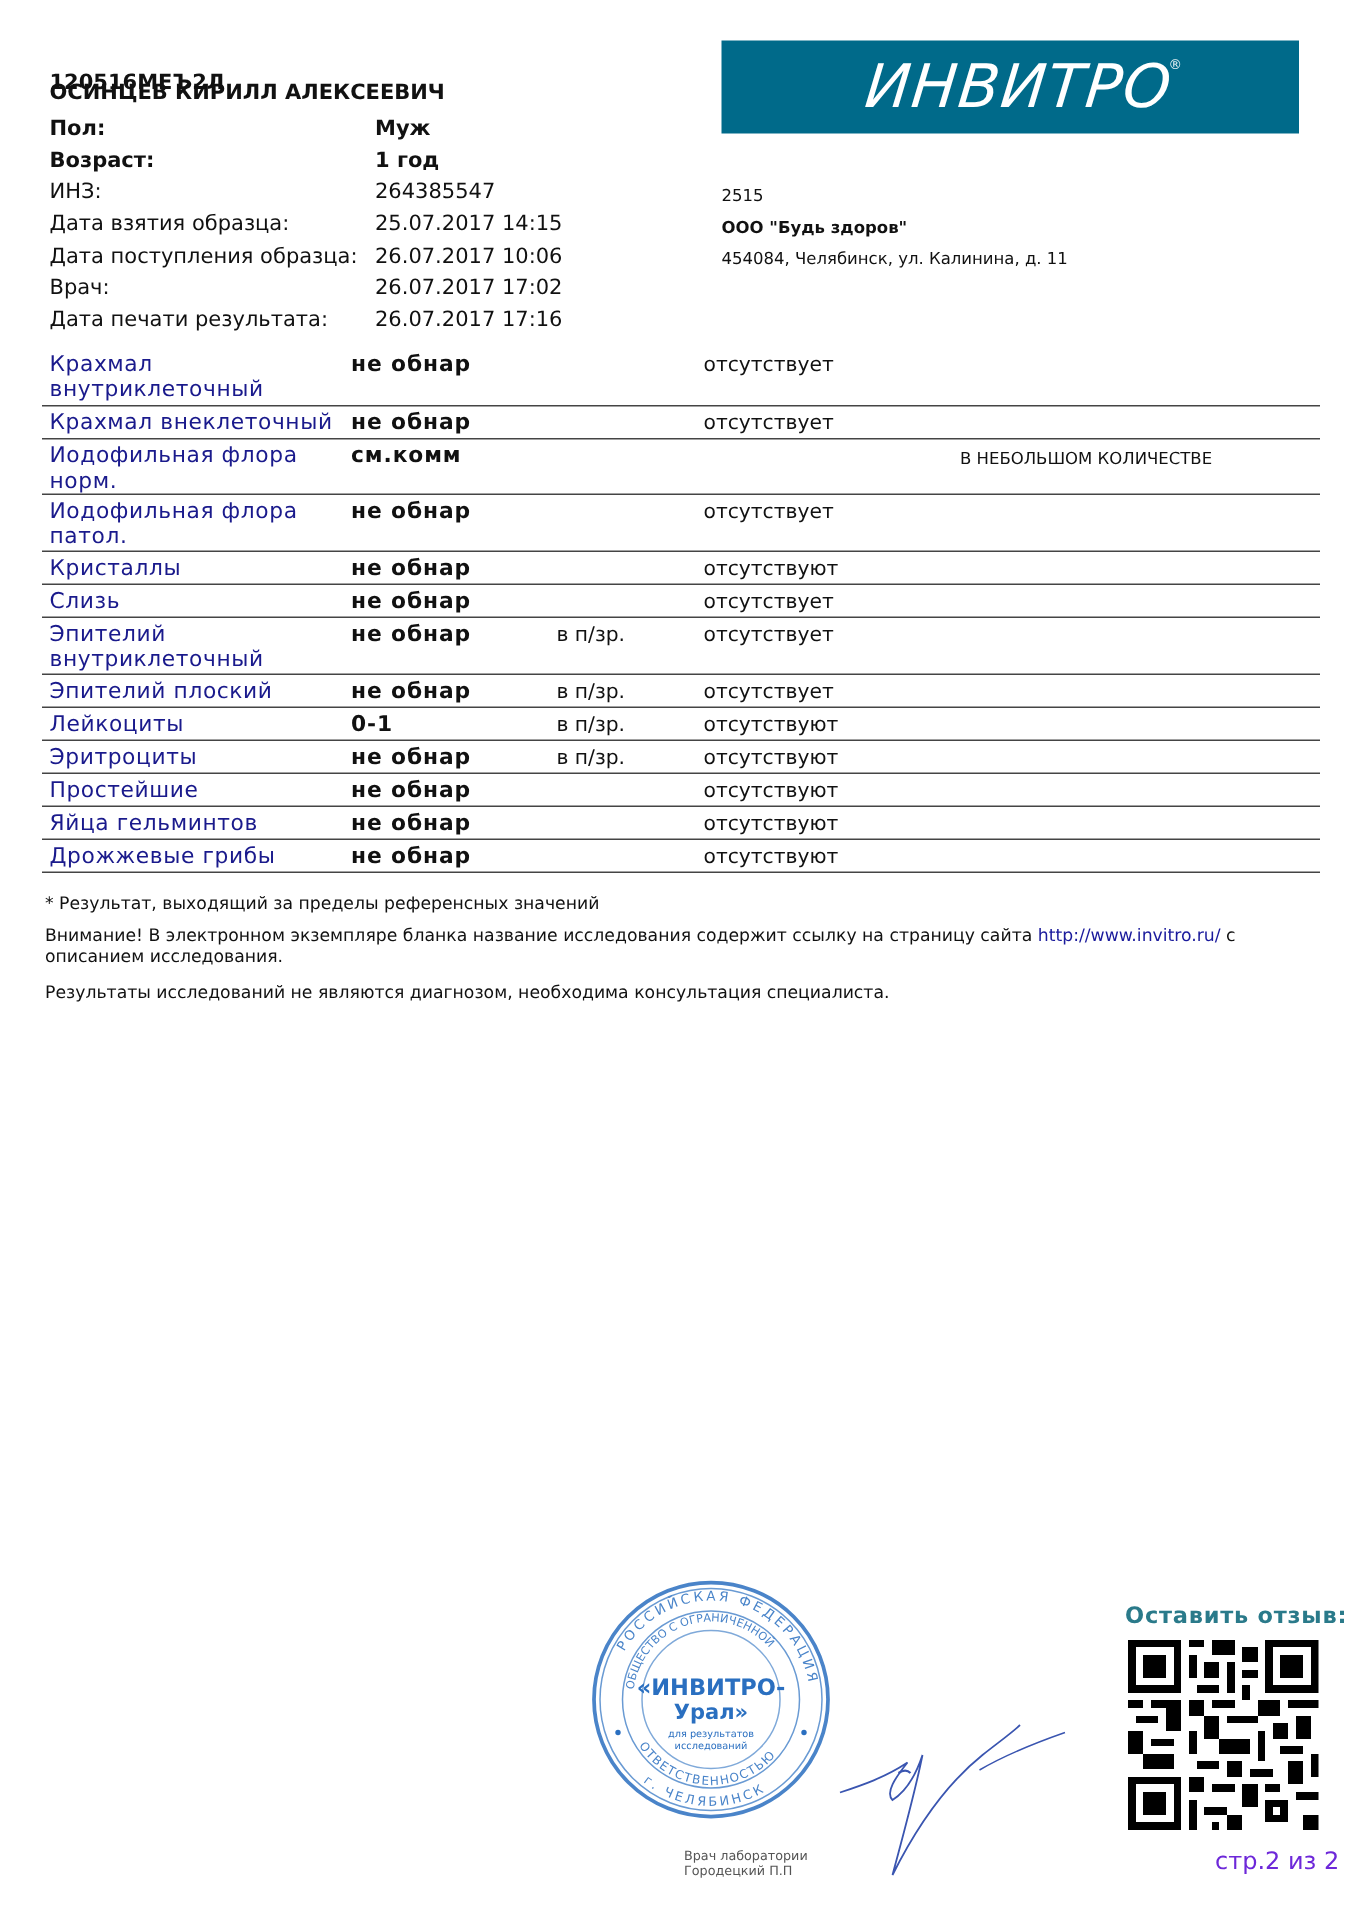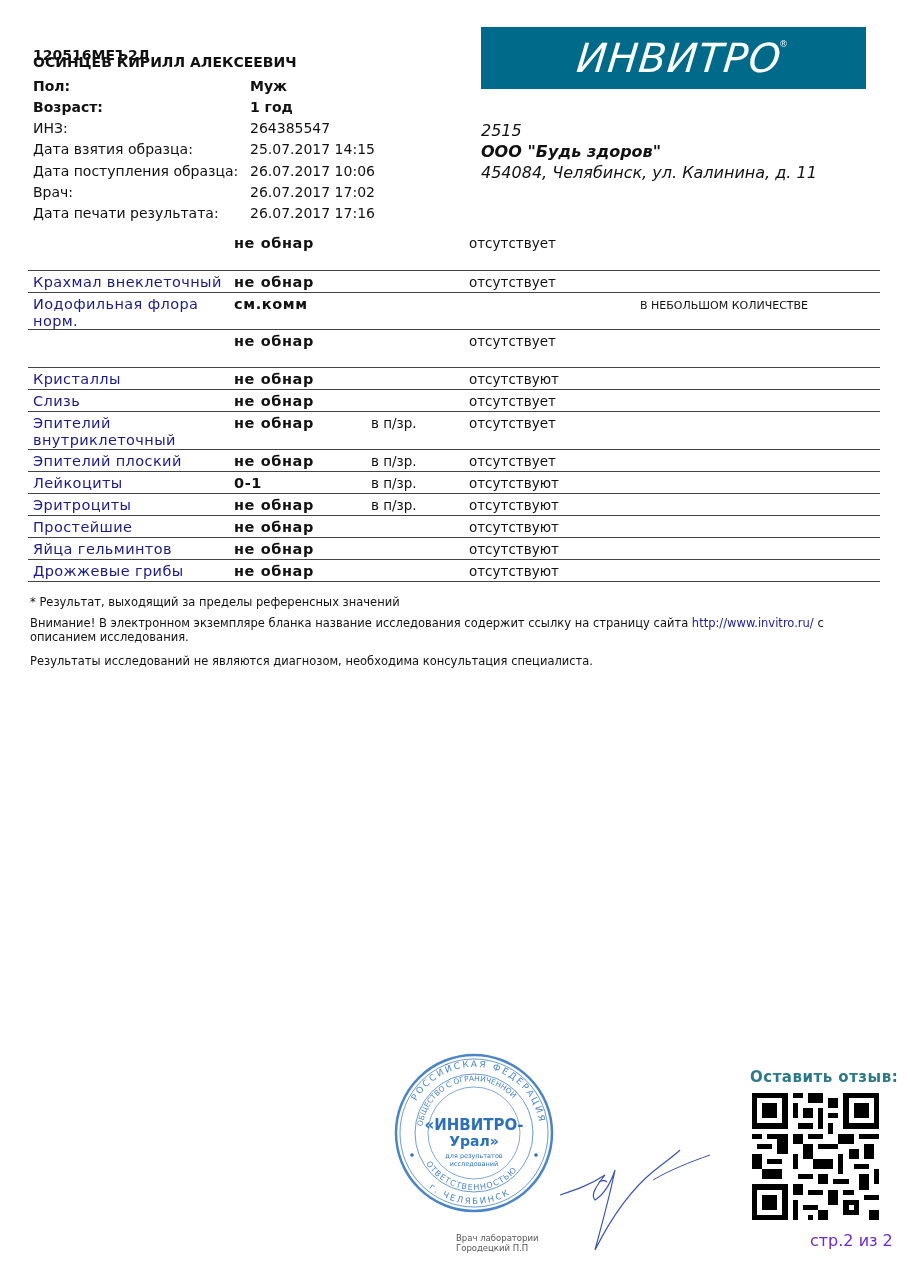--- a/index.html
+++ b/index.html
@@ -9,21 +9,21 @@
   .hdr-bold { font-weight: bold; margin-top: 12px; }
   .meta-row { position: absolute; left: 33px; font-size: 14px; line-height: 21px; white-space: nowrap; }
   .meta-label { position: absolute; left: 0; }
   .meta-value { position: absolute; left: 217px; }
   .b { font-weight: bold; }
 
   .logo { position: absolute; left: 481px; top: 27px; width: 385px; height: 62px; background: #006a8a; }
   .logo-text { position: absolute; left: 96px; top: 6px; font-family: "DejaVu Sans", sans-serif; font-style: italic; font-size: 40px; letter-spacing: 1px; color: #ffffff; font-weight: normal; line-height: 50px; transform: skewX(-6deg); }
   .logo-reg { position: absolute; left: 298px; top: 12px; font-size: 9px; color: #e6f2f5; }
 
-  .lab { position: absolute; left: 481px; font-size: 16px; line-height: 21px; white-space: nowrap; font-style: italic; }
+  .lab { position: absolute; left: 481px; font-size: 11px; line-height: 21px; white-space: nowrap; }
 
   .table { position: absolute; left: 28px; top: 232px; width: 852px; }
   .row { position: relative; border-bottom: 1.5px solid #444; }
   .cell { position: absolute; top: 3px; font-size: 14.5px; line-height: 17px; white-space: nowrap; }
   .c-name { left: 5px; color: #1a1a8c; width: 200px; white-space: normal; letter-spacing: 0.4px; }
   .c-val { left: 206px; font-weight: bold; letter-spacing: 0.6px; }
   .c-unit { left: 343px; font-size: 13.5px; }
   .c-ref { left: 441px; font-size: 13.5px; }
   .c-comm { left: 576px; top: 4px; font-size: 11px; margin-left: 36px; }
 
@@ -76,40 +76,42 @@
   <span class="logo-text">ИНВИТРО</span>
   <span class="logo-reg">®</span>
 </div>
 
 <div class="lab" style="top:120px;">2515</div>
 <div class="lab b" style="top:141px;">ООО "Будь здоров"</div>
 <div class="lab" style="top:162px;">454084, Челябинск, ул. Калинина, д. 11</div>
 
 <div class="table">
   <div class="row" style="height:38px;">
+    <span class="cell c-name">Крахмал внутриклеточный</span>
     <span class="cell c-val">не обнар</span>
     <span class="cell c-unit"></span>
     <span class="cell c-ref">отсутствует</span>
     <span class="cell c-comm"></span>
   </div>
   <div class="row" style="height:21px;">
     <span class="cell c-name">Крахмал внеклеточный</span>
     <span class="cell c-val">не обнар</span>
     <span class="cell c-unit"></span>
     <span class="cell c-ref">отсутствует</span>
     <span class="cell c-comm"></span>
   </div>
   <div class="row" style="height:36px;">
     <span class="cell c-name">Иодофильная флора норм.</span>
     <span class="cell c-val">см.комм</span>
     <span class="cell c-unit"></span>
     <span class="cell c-ref"></span>
     <span class="cell c-comm">В НЕБОЛЬШОМ КОЛИЧЕСТВЕ</span>
   </div>
   <div class="row" style="height:37px;">
+    <span class="cell c-name">Иодофильная флора патол.</span>
     <span class="cell c-val">не обнар</span>
     <span class="cell c-unit"></span>
     <span class="cell c-ref">отсутствует</span>
     <span class="cell c-comm"></span>
   </div>
   <div class="row" style="height:21px;">
     <span class="cell c-name">Кристаллы</span>
     <span class="cell c-val">не обнар</span>
     <span class="cell c-unit"></span>
     <span class="cell c-ref">отсутствуют</span>

